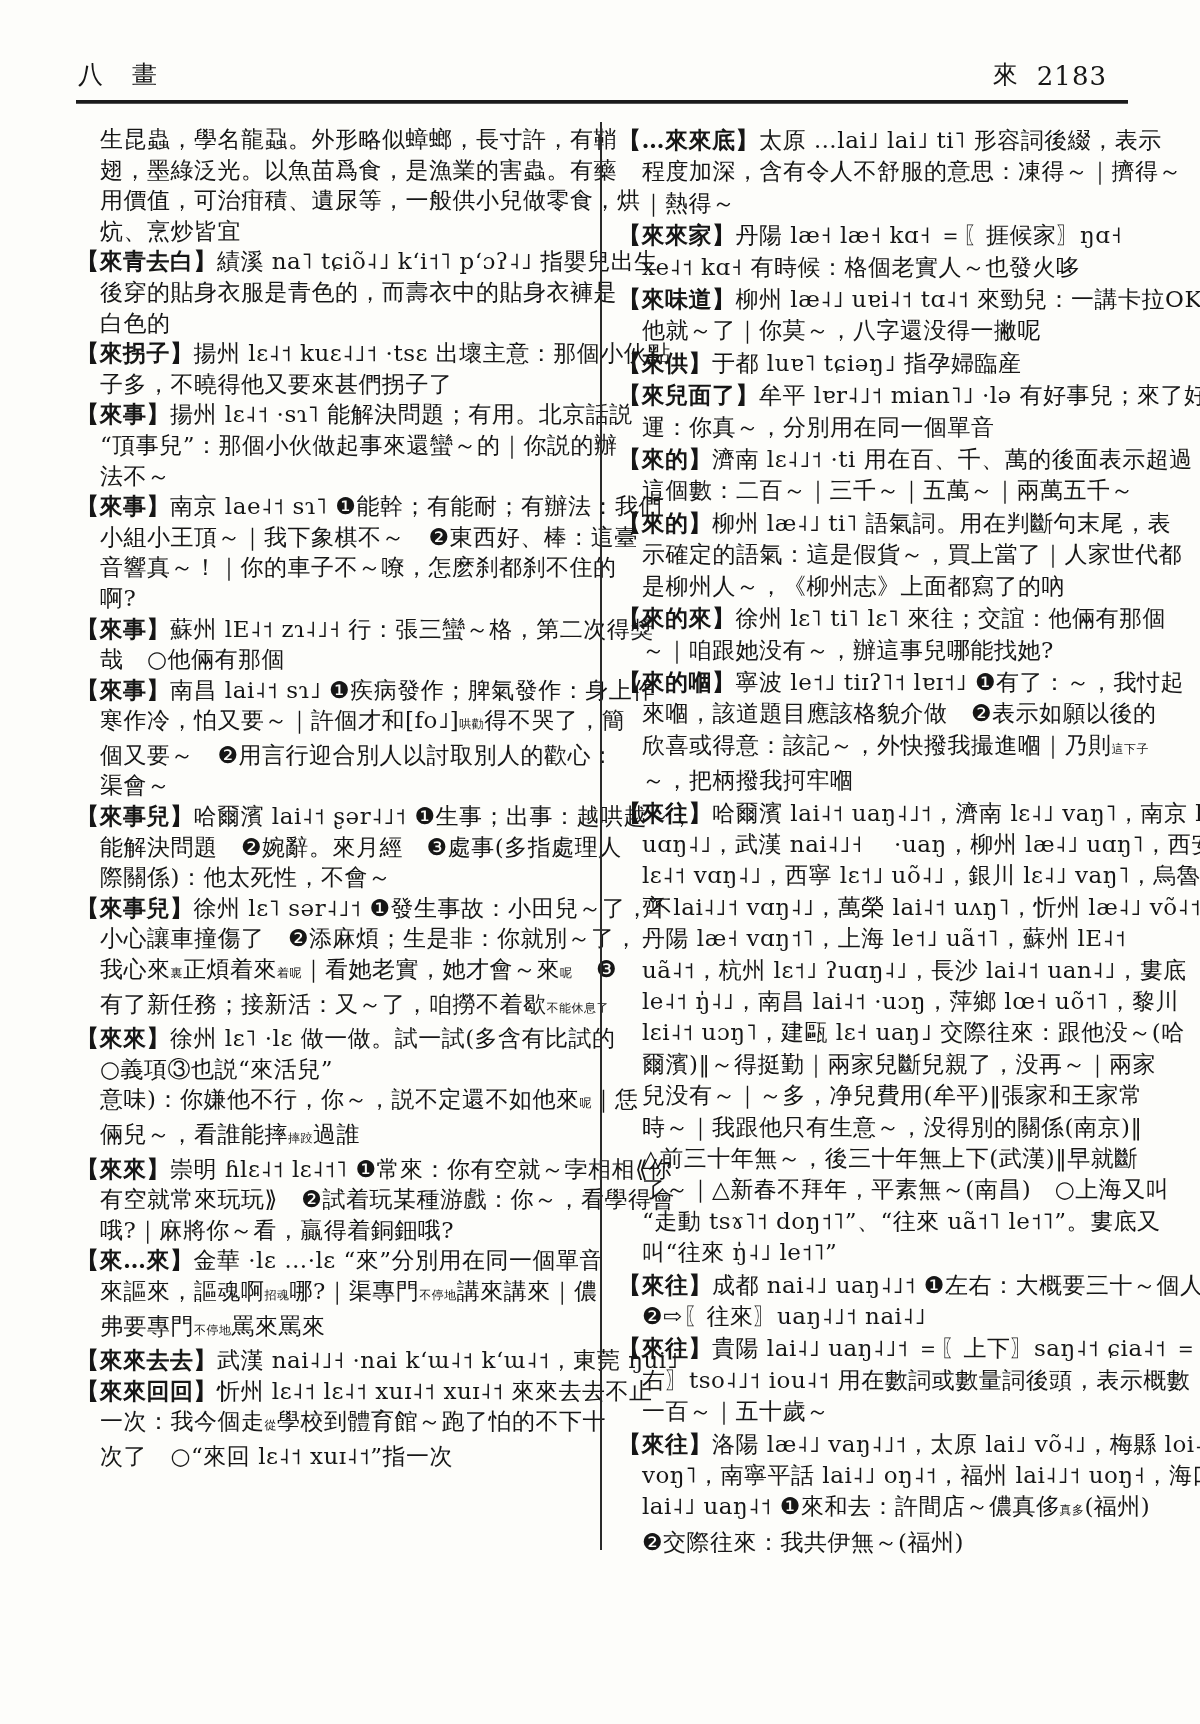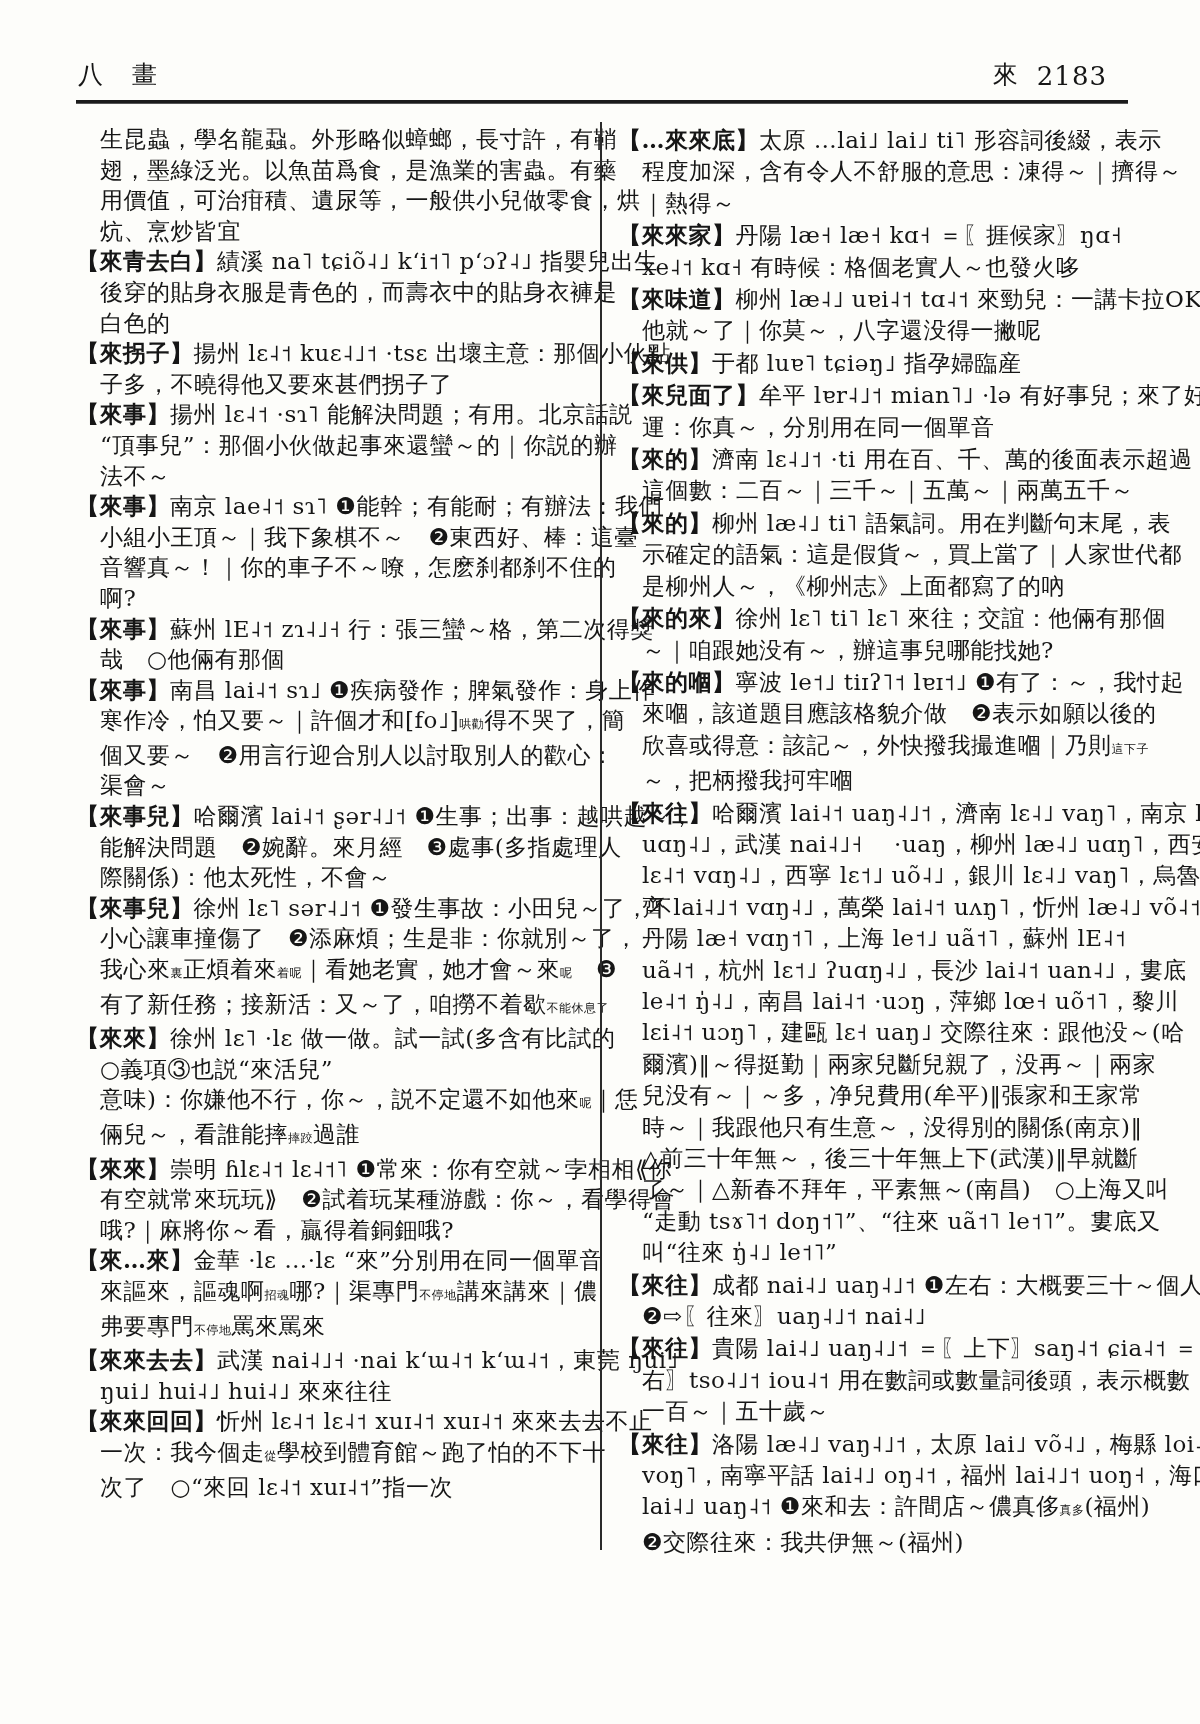--- a/index.html
+++ b/index.html
@@ -83,21 +83,20 @@
       <div class="line indent">○義項③也説“來活兒”</div>
       <div class="line indent">意味)：你嫌他不行，你～，説不定還不如他來<span class="sm">呢</span>｜恁</div>
       <div class="line indent">倆兒～，看誰能摔<span class="sm">摔跤</span>過誰</div>
       <div class="line"><b class="hw">【來來】</b>崇明 ɦlɛ˨˦ lɛ˨˦˥ ❶常來：你有空就～孛相相⟪你</div>
       <div class="line indent">有空就常來玩玩⟫　❷試着玩某種游戲：你～，看學得會</div>
       <div class="line indent">哦?｜麻將你～看，贏得着銅鈿哦?</div>
       <div class="line"><b class="hw">【來…來】</b>金華 ·lɛ …·lɛ “來”分別用在同一個單音</div>
       <div class="line indent">來謳來，謳魂啊<span class="sm">招魂</span>哪?｜渠專門<span class="sm">不停地</span>講來講來｜儂</div>
       <div class="line indent">弗要專門<span class="sm">不停地</span>罵來罵來</div>
       <div class="line"><b class="hw">【來來去去】</b>武漢 nai˨˩˧ ·nai kʻɯ˨˦ kʻɯ˨˦，東莞 ŋui˩</div>
-      <div class="line indent">ŋui˩ hui˨˩ hui˨˩ 來來往往</div>
       <div class="line"><b class="hw">【來來回回】</b>忻州 lɛ˨˦ lɛ˨˦ xuɪ˨˦ xuɪ˨˦ 來來去去不止</div>
       <div class="line indent">一次：我今個走<span class="sm">從</span>學校到體育館～跑了怕的不下十</div>
       <div class="line indent">次了　○“來回 lɛ˨˦ xuɪ˨˦”指一次</div>
     </div>
 
   <div class="divider"></div>
 
   <div class="col col-right">
       <div class="line"><b class="hw">【…來來底】</b>太原 …lai˩ lai˩ ti˥ 形容詞後綴，表示</div>
       <div class="line indent">程度加深，含有令人不舒服的意思：凍得～｜擠得～</div>

